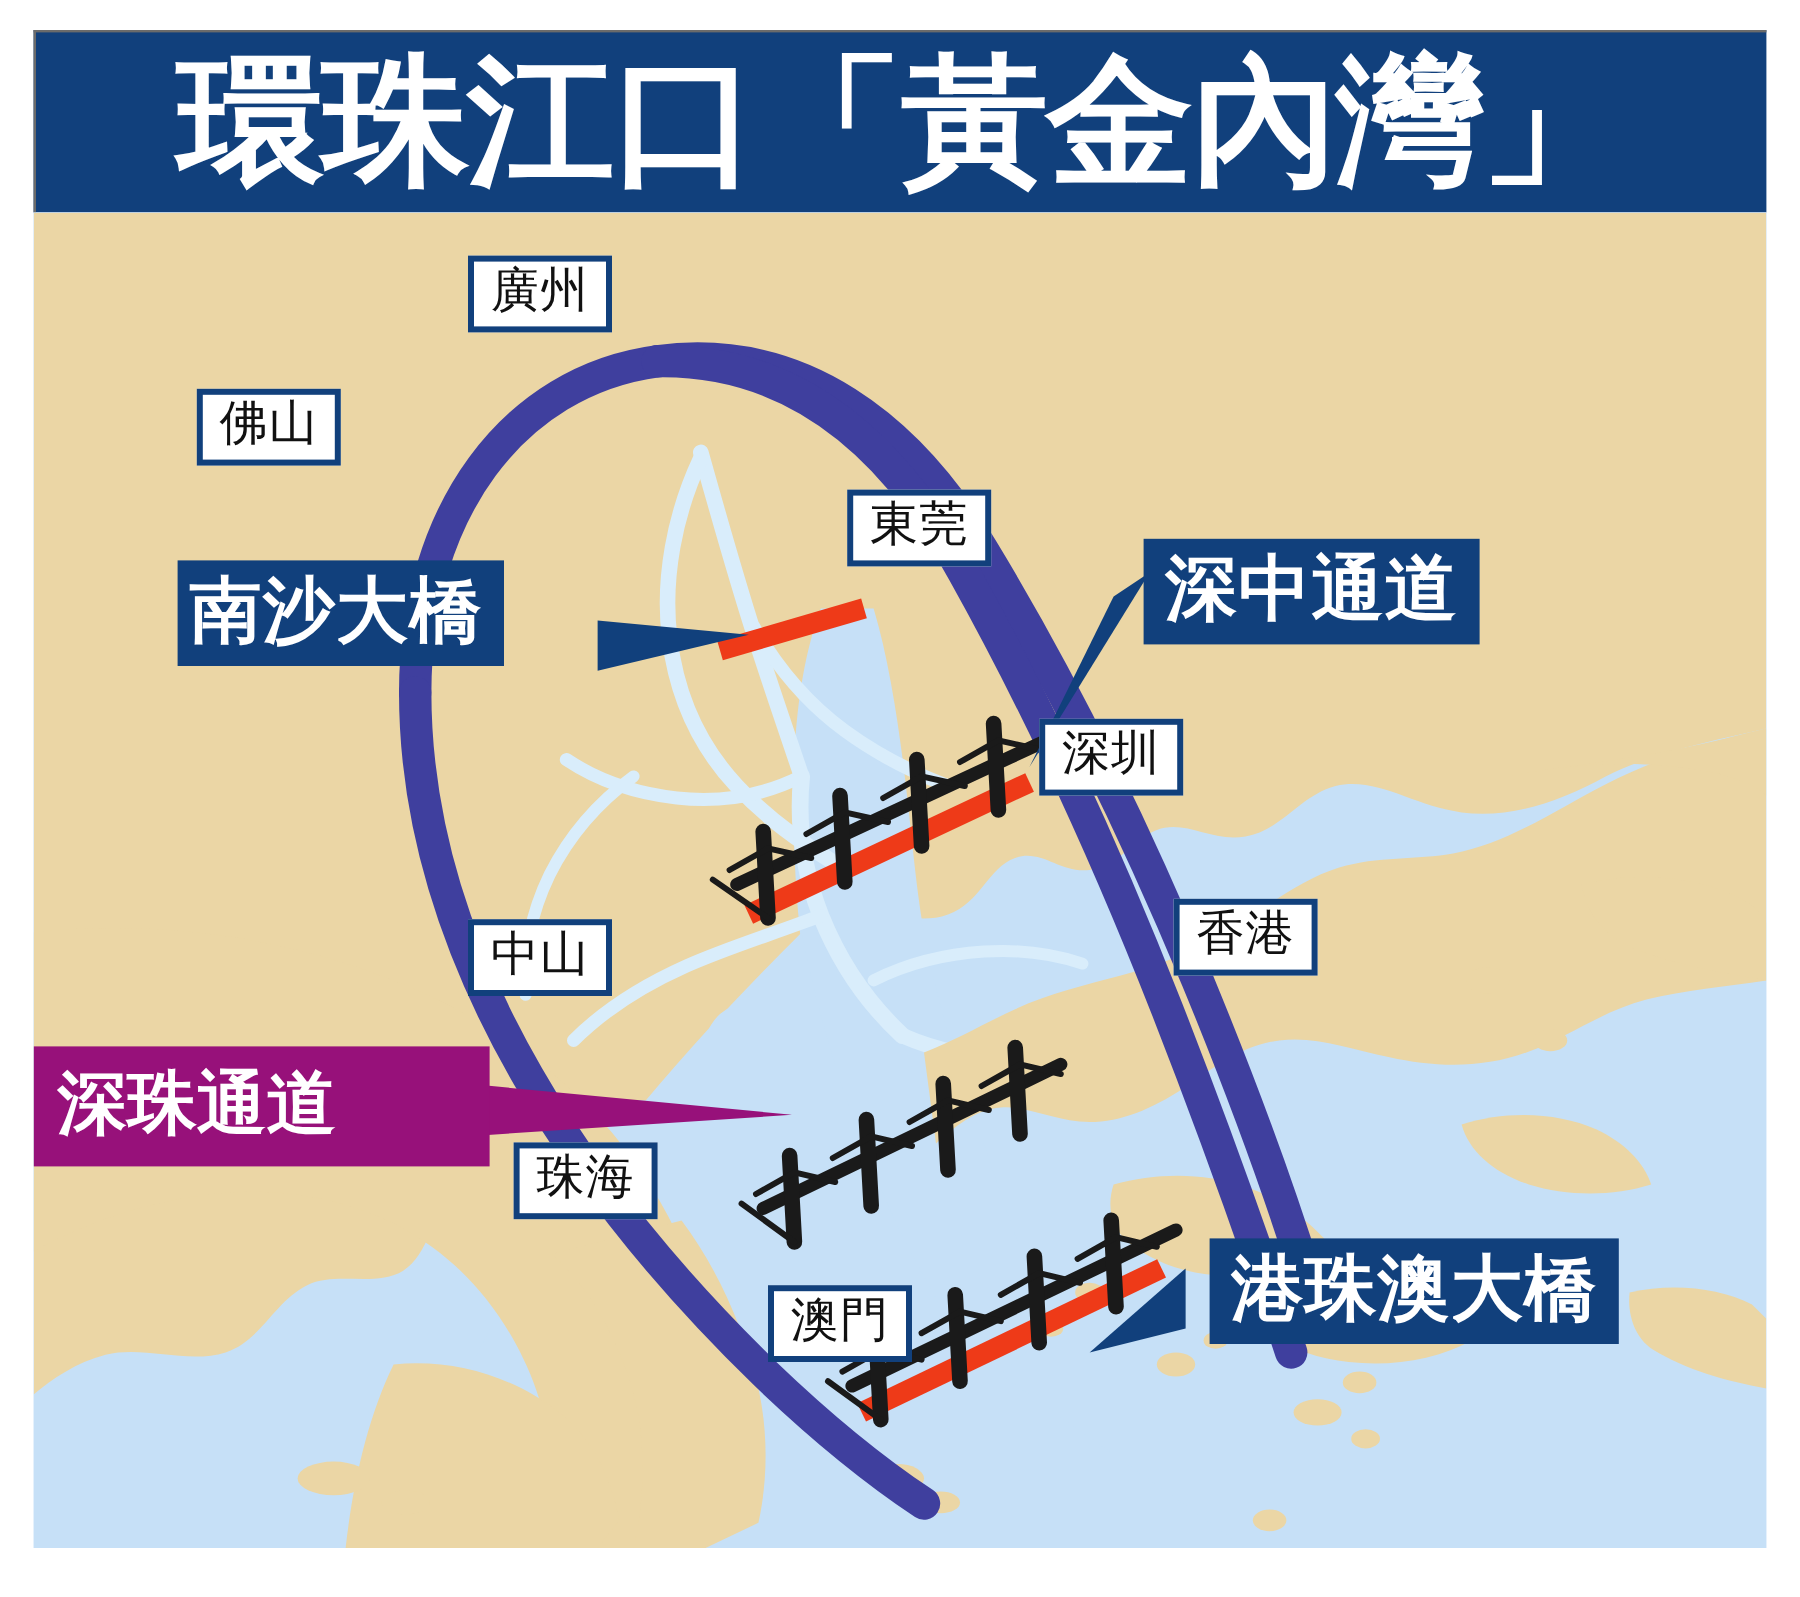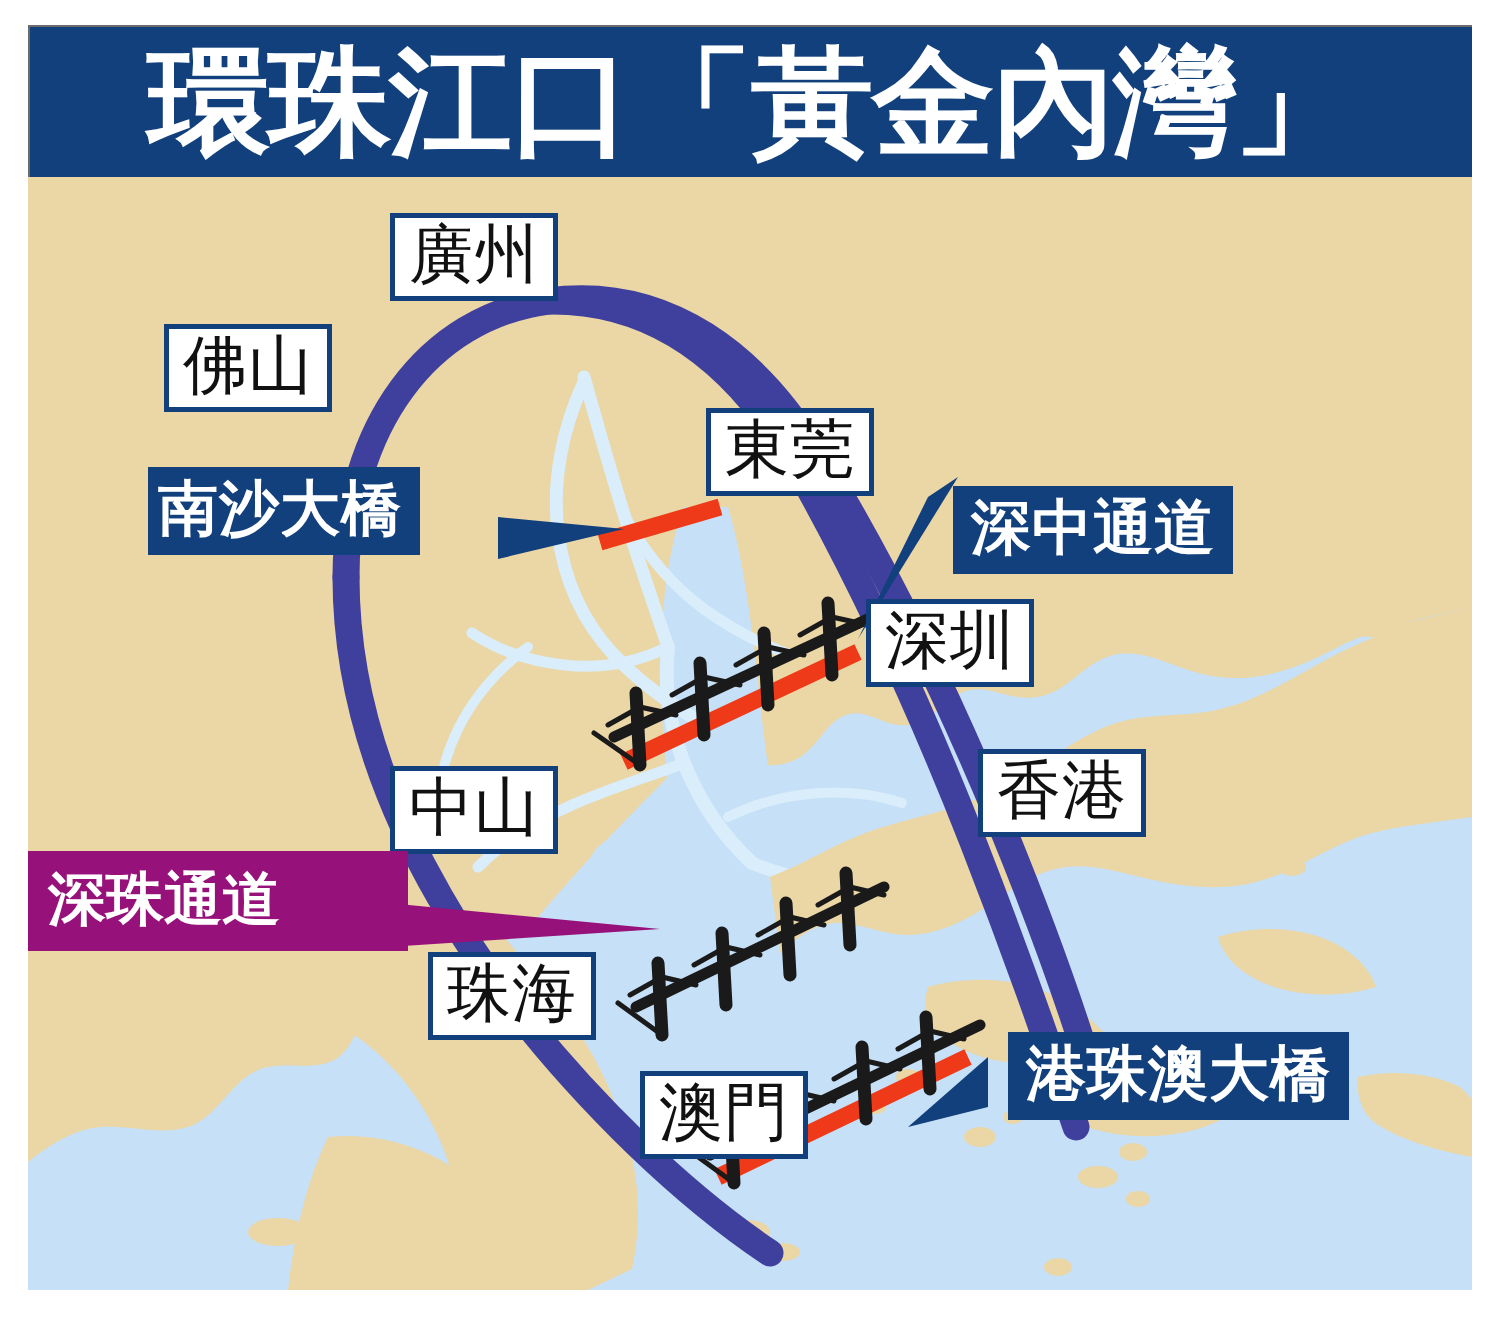--- a/index.html
+++ b/index.html
@@ -46,21 +46,21 @@
     position:absolute;
     box-sizing:border-box;
     display:flex;align-items:center;justify-content:center;
     white-space:nowrap;
     line-height:1;
   }
   .city-label{
     background:#ffffff;
     border:5px solid #11407c;
     color:#111111;
-    font-size:64px;
+    font-size:40px;
     font-weight:normal;
     padding:4px 14px 10px 14px;
     letter-spacing:1px;
   }
   .road-label{
     background:#11407c;
     color:#ffffff;
     font-size:60px;
     font-weight:bold;
     padding:12px 18px 16px 18px;
@@ -83,23 +83,23 @@
   #lbl-guangzhou{left:362px;top:36px;}
   #lbl-foshan{left:136px;top:147px;}
   #lbl-dongguan{left:678px;top:231px;}
   #lbl-shenzhen{left:838px;top:422px;}
   #lbl-hongkong{left:950px;top:572px;}
   #lbl-zhongshan{left:362px;top:589px;}
   #lbl-zhuhai{left:400px;top:775px;}
   #lbl-macau{left:612px;top:894px;}
 
   #lbl-nansha{left:120px;top:290px;padding-left:10px;}
-  #lbl-shenzhong{left:925px;top:272px;margin-top:37px;}
+  #lbl-shenzhong{left:925px;top:272px;}
   #lbl-hzm{left:980px;top:855px;}
-  #lbl-shenzhu{left:0px;top:674px;width:380px;}
+  #lbl-shenzhu{left:0px;top:695px;width:380px;}
 </style>
 </head>
 <body>
 
 <div id="figure">
 
   <div id="title-banner">
     <div id="title-text">環珠江口「黃金內灣」</div>
   </div>
 

